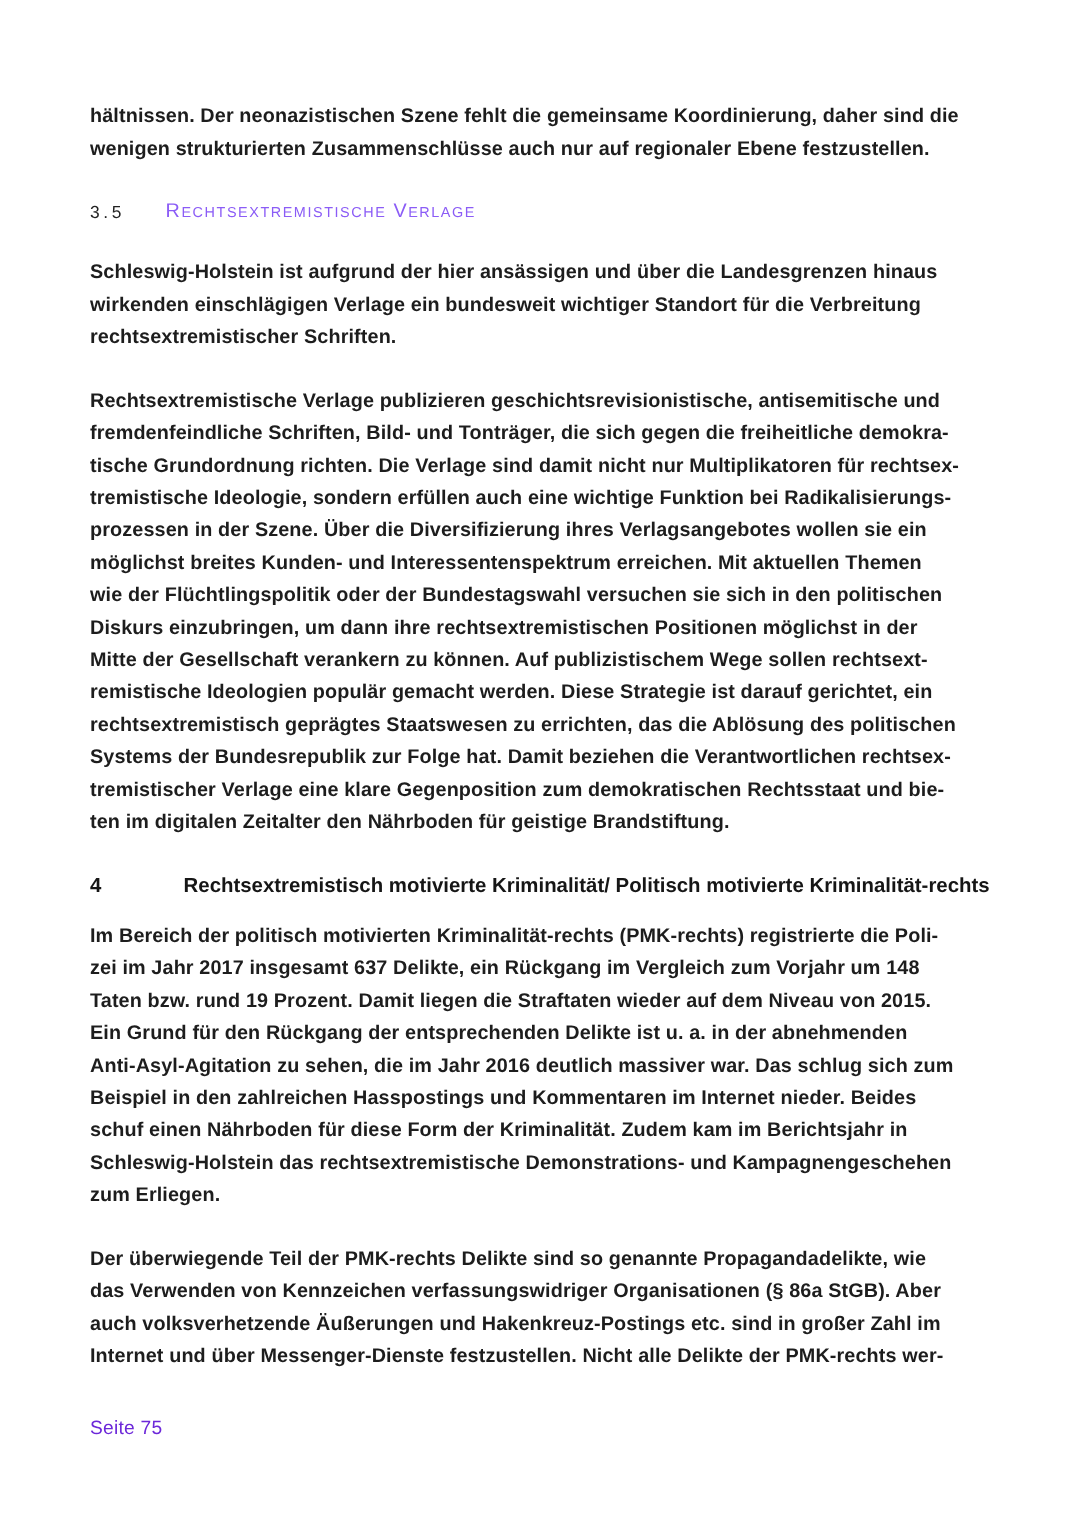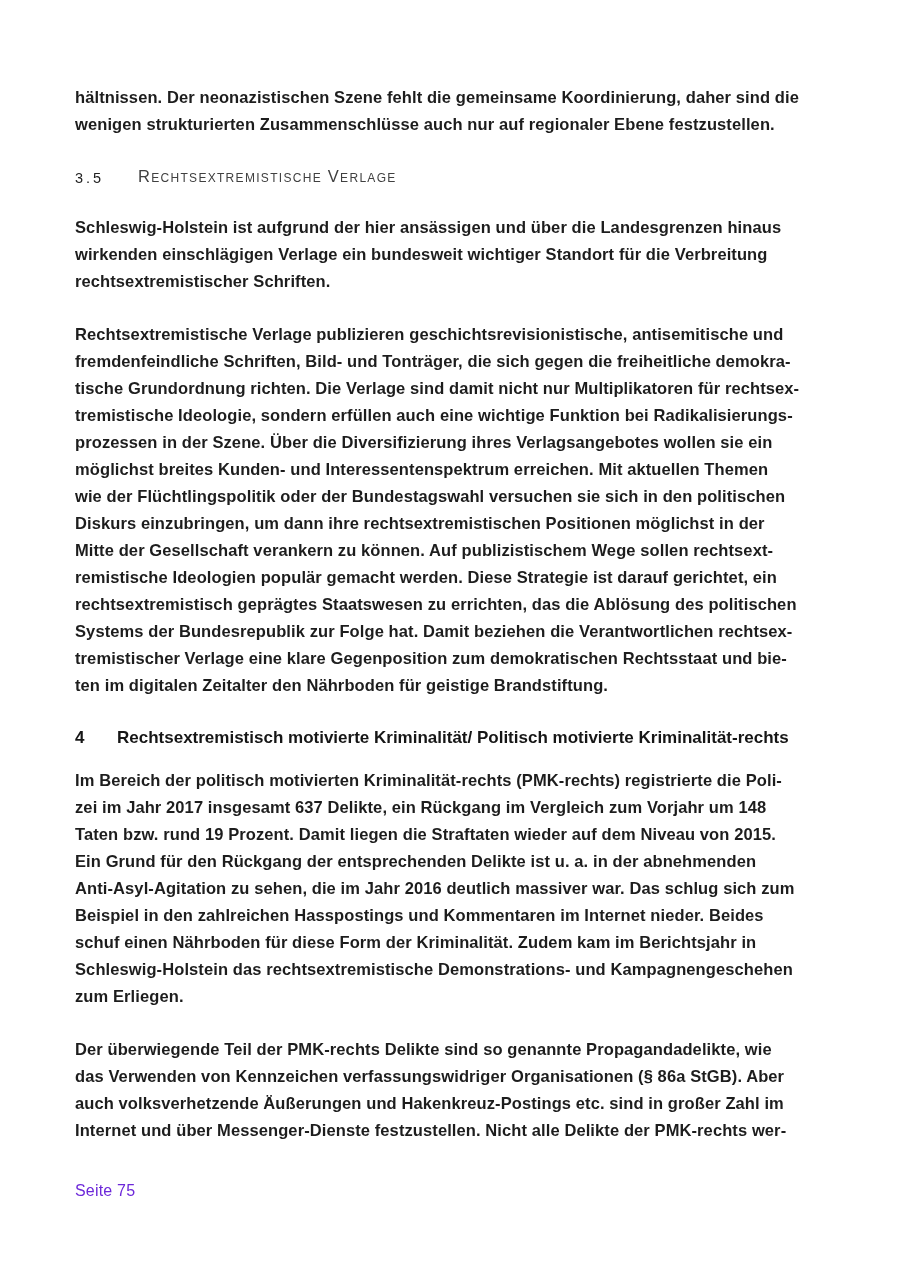--- a/index.html
+++ b/index.html
@@ -44,39 +44,40 @@
     display: inline-block;
     width: 63px;
     font-size: 14.5px;
     letter-spacing: 3px;
     color: #222222;
   }
   .subheading-title {
     font-variant: small-caps;
     font-size: 16.5px;
     letter-spacing: 1.3px;
-    color: #404040;
+    color: #8b5cf6;
   }
   
   .chapter-heading {
     margin: 0 0 16px 0;
     display: flex;
     align-items: baseline;
     font-weight: 700;
     font-size: 17px;
     line-height: 26px;
     color: #161616;
   }
   .chapter-number {
     display: inline-block;
     width: 42px;
   }
   .chapter-title {
     flex: 1;
     white-space: pre;
+    margin-left: 36px;
   }
   .footer {
     position: absolute;
     top: 1182px;
     left: 75px;
     font-size: 16px;
     color: #6d28d9;
     letter-spacing: 0.2px;
   }
 </style>

